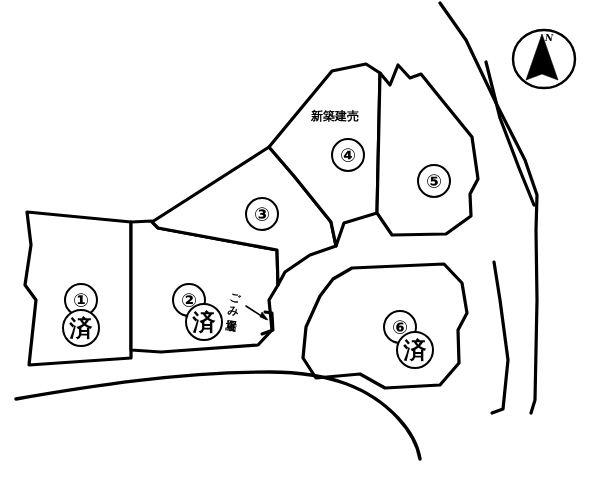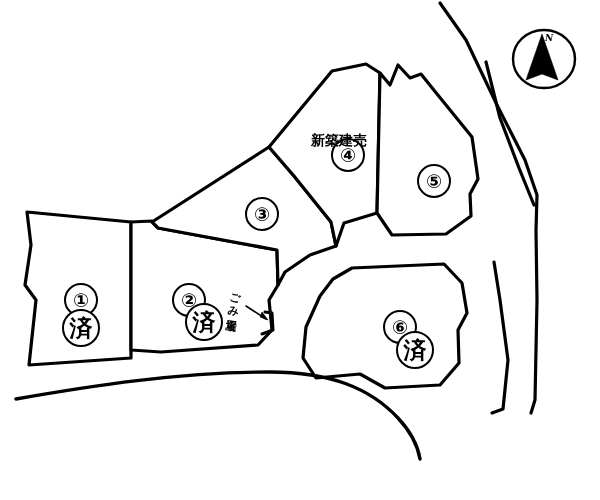--- a/index.html
+++ b/index.html
@@ -98,25 +98,24 @@
     border-radius: 50%;
     background: #fff;
     display: flex;
     align-items: center;
     justify-content: center;
     font-size: 23px;
     font-weight: bold;
     font-family: "DejaVu Sans", sans-serif;
   }
   .label-newbuild {
-    font-size: 14px;
+    font-size: 12px;
     font-weight: bold;
     letter-spacing: 0px;
-    font-family: Liberation Sans, sans-serif;
-    margin-top: 22px;
+    font-family: Liberation Mono, monospace;
   }
   .label-vertical {
     font-size: 11px;
     font-weight: bold;
     writing-mode: vertical-rl;
     text-orientation: upright;
     letter-spacing: 0px;
     font-family: "DejaVu Sans", sans-serif;
     transform: rotate(8deg);
     transform-origin: center center;

